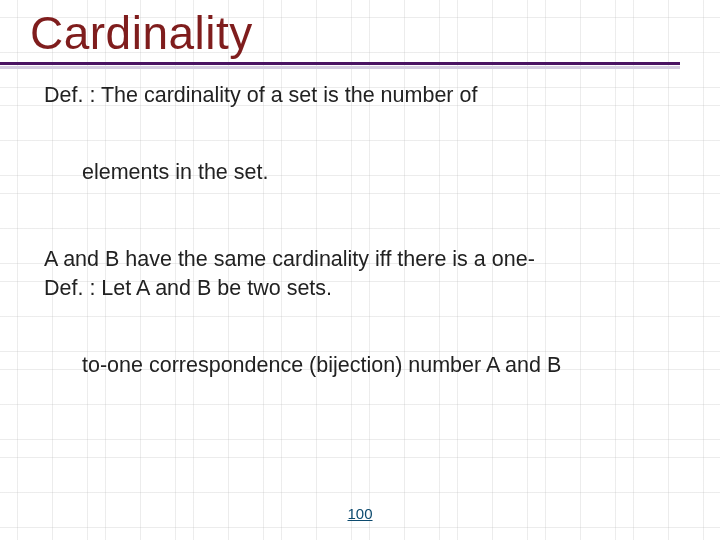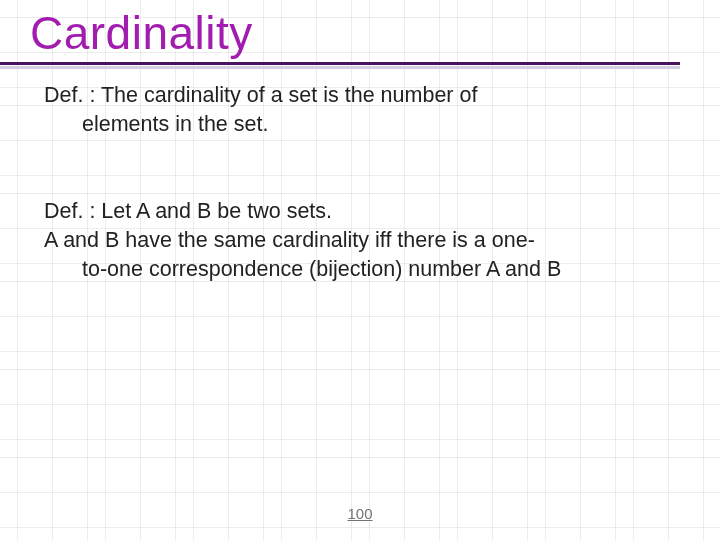--- a/index.html
+++ b/index.html
@@ -15,21 +15,21 @@
       position: absolute;
       inset: 0;
       background-image:
         repeating-linear-gradient(to right, transparent 0, transparent 17px, rgba(180,180,180,0.25) 17px, rgba(180,180,180,0.25) 17.6px),
         repeating-linear-gradient(to bottom, transparent 0, transparent 17px, rgba(180,180,180,0.25) 17px, rgba(180,180,180,0.25) 17.6px);
       pointer-events: none;
     }
     .content { position: relative; z-index: 1; }
     .title {
       font-size: 46px;
-      color: #a21caf;
+      color: #7f1d1d;
       padding: 6px 0 0 30px;
       letter-spacing: 0.5px;
     }
     .underline-primary {
       height: 3px;
       background: #4a1362;
       margin: 2px 30px 0 0;
       width: 680px;
     }
     .underline-shadow {
@@ -38,49 +38,49 @@
       margin: 1px 30px 0 0;
       width: 680px;
     }
     .body {
       padding: 12px 28px 0 44px;
       font-size: 21.5px;
       color: #222;
       line-height: 1.35;
     }
     .para-1 { margin-bottom: 58px; }
-    .indent { padding-left: 38px; display: block; }
+    .indent { padding-left: 38px; display: block; margin-top: 48px; }
     .first-line { display: block; }
     .page-number {
       position: absolute;
       left: 50%;
       transform: translateX(-50%);
       bottom: 18px;
       font-size: 15px;
       font-family: Arial, sans-serif;
-      color: #737373;
+      color: #0c4a6e;
       text-decoration: underline;
     }
   </style>
 </head>
 <body>
 
 <div class="grid-bg"></div>
 
 <div class="content">
   <div class="title">Cardinality</div>
   <div class="underline-primary"></div>
   <div class="underline-shadow"></div>
 
   <div class="body">
     <div class="para-1">
       <span class="first-line">Def. : The cardinality of a set is the number of</span>
       <span class="indent">elements in the set.</span>
     </div>
     <div class="para-2">
+      <span class="first-line"> A and B have the same cardinality iff there is a one-</span>
       <span class="first-line">Def. : Let A and B be two sets.</span>
-      <span class="first-line"> A and B have the same cardinality iff there is a one-</span>
       <span class="indent">to-one correspondence (bijection) number A and B</span>
     </div>
   </div>
 </div>
 
 <div class="page-number">100</div>
 
 </body></html>

